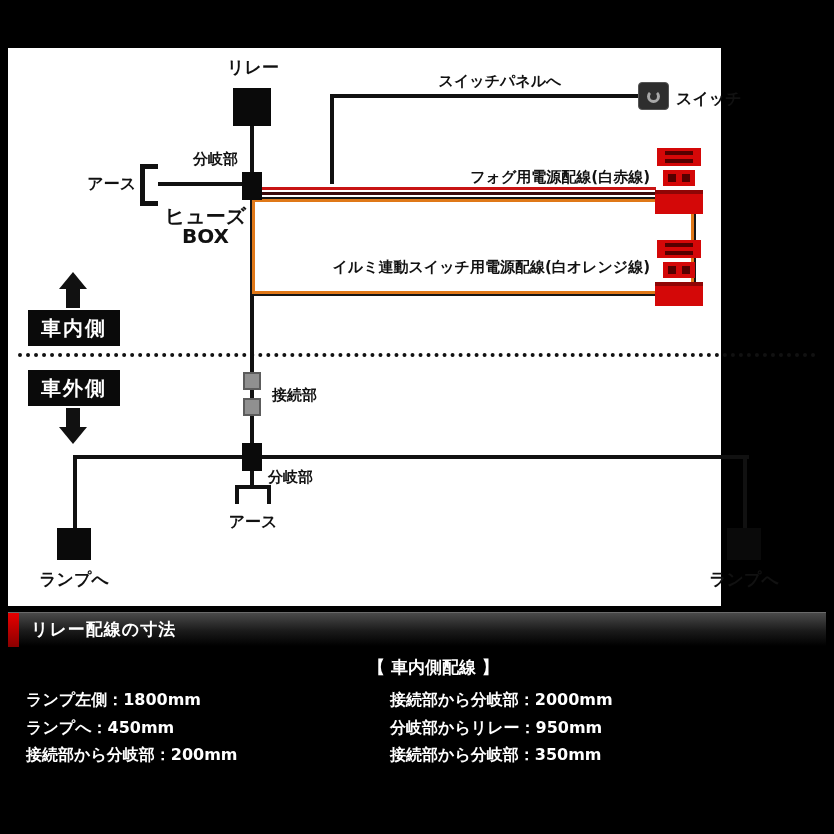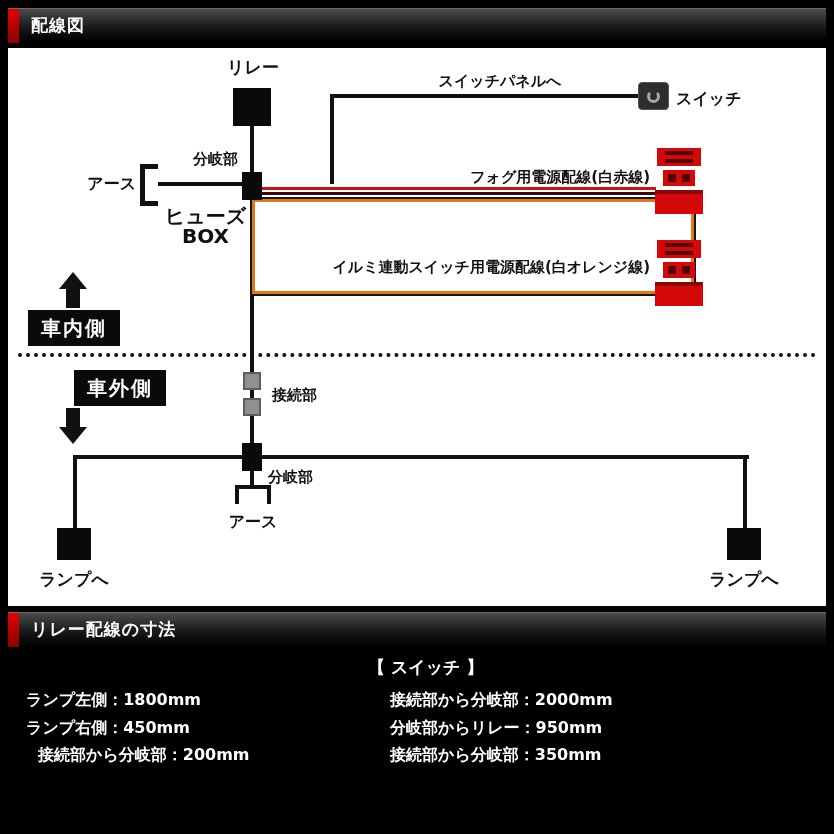--- a/index.html
+++ b/index.html
@@ -8,21 +8,21 @@
   .page { position:relative; width:834px; height:834px; background:#000; overflow:hidden; }
 
   
   .bar { position:absolute; left:8px; width:818px; height:34px;
          background:linear-gradient(180deg,#4a4a4a 0%,#1a1a1a 55%,#000 100%);
          border-top:1px solid #6a6a6a; display:flex; align-items:center; }
   .bar .accent { width:11px; height:34px; background:linear-gradient(180deg,#e80000,#8a0000); }
   .bar .title { color:#fff; font-size:17px; font-weight:bold; letter-spacing:1px; margin-left:12px; }
 
   
-  .diagram { position:absolute; left:8px; top:48px; width:818px; height:558px; background:#fff; }
+  .diagram { position:absolute; left:8px; top:48px; width:713px; height:558px; background:#fff; }
   .wire { position:absolute; background:#111; }
   .lbl { position:absolute; color:#111; font-weight:bold; white-space:nowrap; font-size:15px; }
 
   .relay-box { position:absolute; left:225px; top:40px; width:38px; height:38px; background:#0a0a0a; }
   .hub { position:absolute; background:#0a0a0a; z-index:3; }
 
   .switch-box { position:absolute; left:630px; top:34px; width:31px; height:28px; background:#2e2e2e;
                 border:1px solid #555; border-radius:4px; display:flex; align-items:center; justify-content:center; z-index:4; }
   .switch-ring { width:13px; height:13px; border:3px solid #a8a8a8; border-radius:50%; border-top-color:transparent; }
 
@@ -54,24 +54,20 @@
 
   
   .dim-title { position:absolute; color:#fff; font-size:17px; font-weight:bold; white-space:nowrap; }
   .dim-item  { position:absolute; color:#fff; font-size:16px; font-weight:bold; white-space:nowrap; }
 </style>
 </head>
 <body>
 
 <div class="page">
 
-  <div class="bar" style="top:8px;">
-    <div class="accent"></div>
-    <div class="title">配線図</div>
-  </div>
 
   <div class="diagram">
 
     <div class="illum-loop"></div>
 
     <div class="lbl" style="left:210px; top:8px; width:70px; text-align:center; font-size:17px;">リレー</div>
     <div class="relay-box"></div>
     <div class="wire" style="left:242px; top:78px; width:4px; height:48px;"></div>
 
     <div class="wire" style="left:322px; top:46px; width:310px; height:4px;"></div>
@@ -123,21 +119,21 @@
         </div>
       <div class="tap-c"></div>
     </div>
 
     <div class="tri" style="left:51px; top:224px; border-left:14px solid transparent; border-right:14px solid transparent; border-bottom:17px solid #111;"></div>
     <div class="wire" style="left:58px; top:240px; width:14px; height:20px;"></div>
     <div class="side-badge" style="top:262px;">車内側</div>
 
     <div class="dotted-sep"></div>
 
-    <div class="side-badge" style="top:322px;margin-left:46px;">車外側</div>
+    <div class="side-badge" style="top:322px;">車外側</div>
     <div class="wire" style="left:58px; top:360px; width:14px; height:20px;"></div>
     <div class="tri" style="left:51px; top:379px; border-left:14px solid transparent; border-right:14px solid transparent; border-top:17px solid #111;"></div>
 
     <div class="wire" style="left:242px; top:152px; width:4px; height:245px;"></div>
     <div class="conn-sq" style="top:324px;"></div>
     <div class="conn-sq" style="top:350px;"></div>
     <div class="lbl" style="left:264px; top:338px;">接続部</div>
 
     <div class="wire" style="left:65px; top:407px; width:676px; height:4px;"></div>
     <div class="hub" style="left:234px; top:395px; width:20px; height:28px;"></div>
@@ -154,21 +150,21 @@
     <div class="lbl" style="left:14px; top:520px; width:104px; text-align:center; font-size:17px;">ランプへ</div>
     <div class="lbl" style="left:684px; top:520px; width:104px; text-align:center; font-size:17px;">ランプへ</div>
   </div>
 
   <div class="bar" style="top:612px;">
     <div class="accent"></div>
     <div class="title">リレー配線の寸法</div>
   </div>
 
   <div class="dim-item" style="left:26px; top:690px;">ランプ左側：1800mm</div>
-  <div class="dim-item" style="left:26px; top:718px;">ランプ右側：450mm</div>
-  <div class="dim-item" style="left:26px; top:745px;margin-left:12px;">接続部から分岐部：200mm</div>
+  <div class="dim-item" style="left:26px; top:718px;">ランプへ：450mm</div>
+  <div class="dim-item" style="left:26px; top:745px;">接続部から分岐部：200mm</div>
 
-  <div class="dim-title" style="left:368px; top:656px;">【 スイッチ 】</div>
+  <div class="dim-title" style="left:368px; top:656px;">【 車内側配線 】</div>
   <div class="dim-item" style="left:390px; top:690px;">接続部から分岐部：2000mm</div>
   <div class="dim-item" style="left:390px; top:718px;">分岐部からリレー：950mm</div>
   <div class="dim-item" style="left:390px; top:745px;">接続部から分岐部：350mm</div>
 
 </div>
 
 </body></html>

